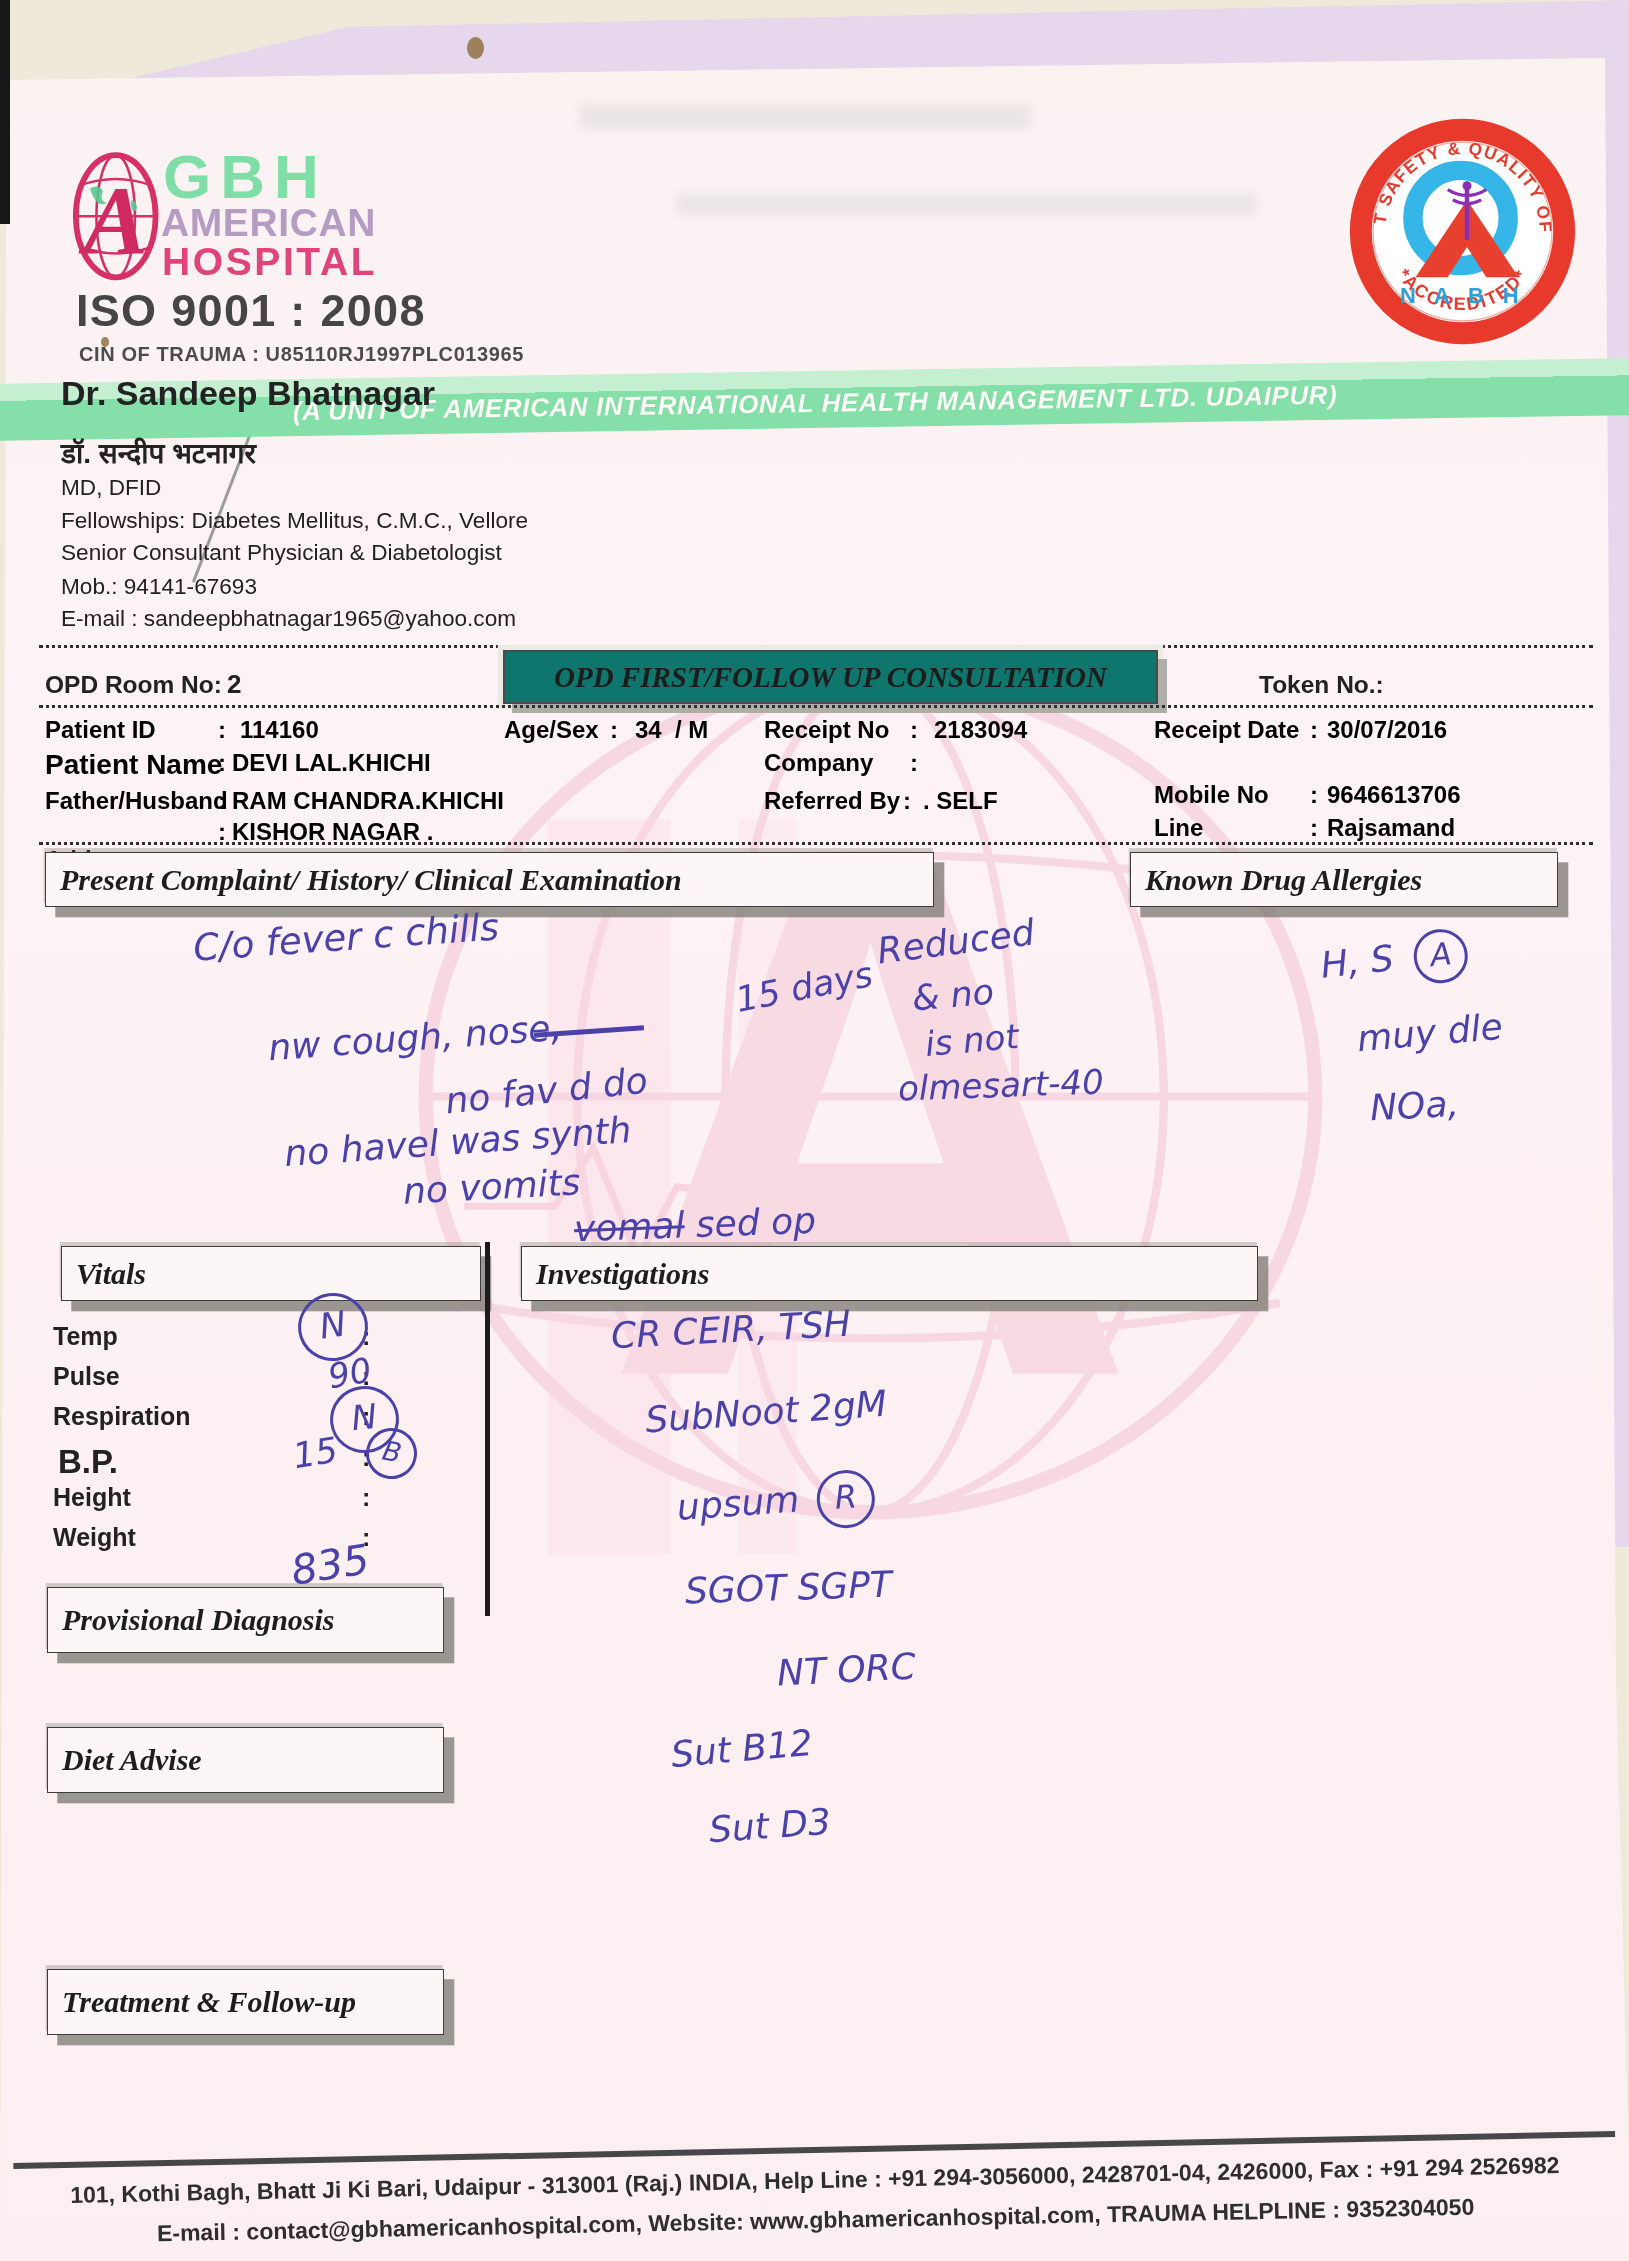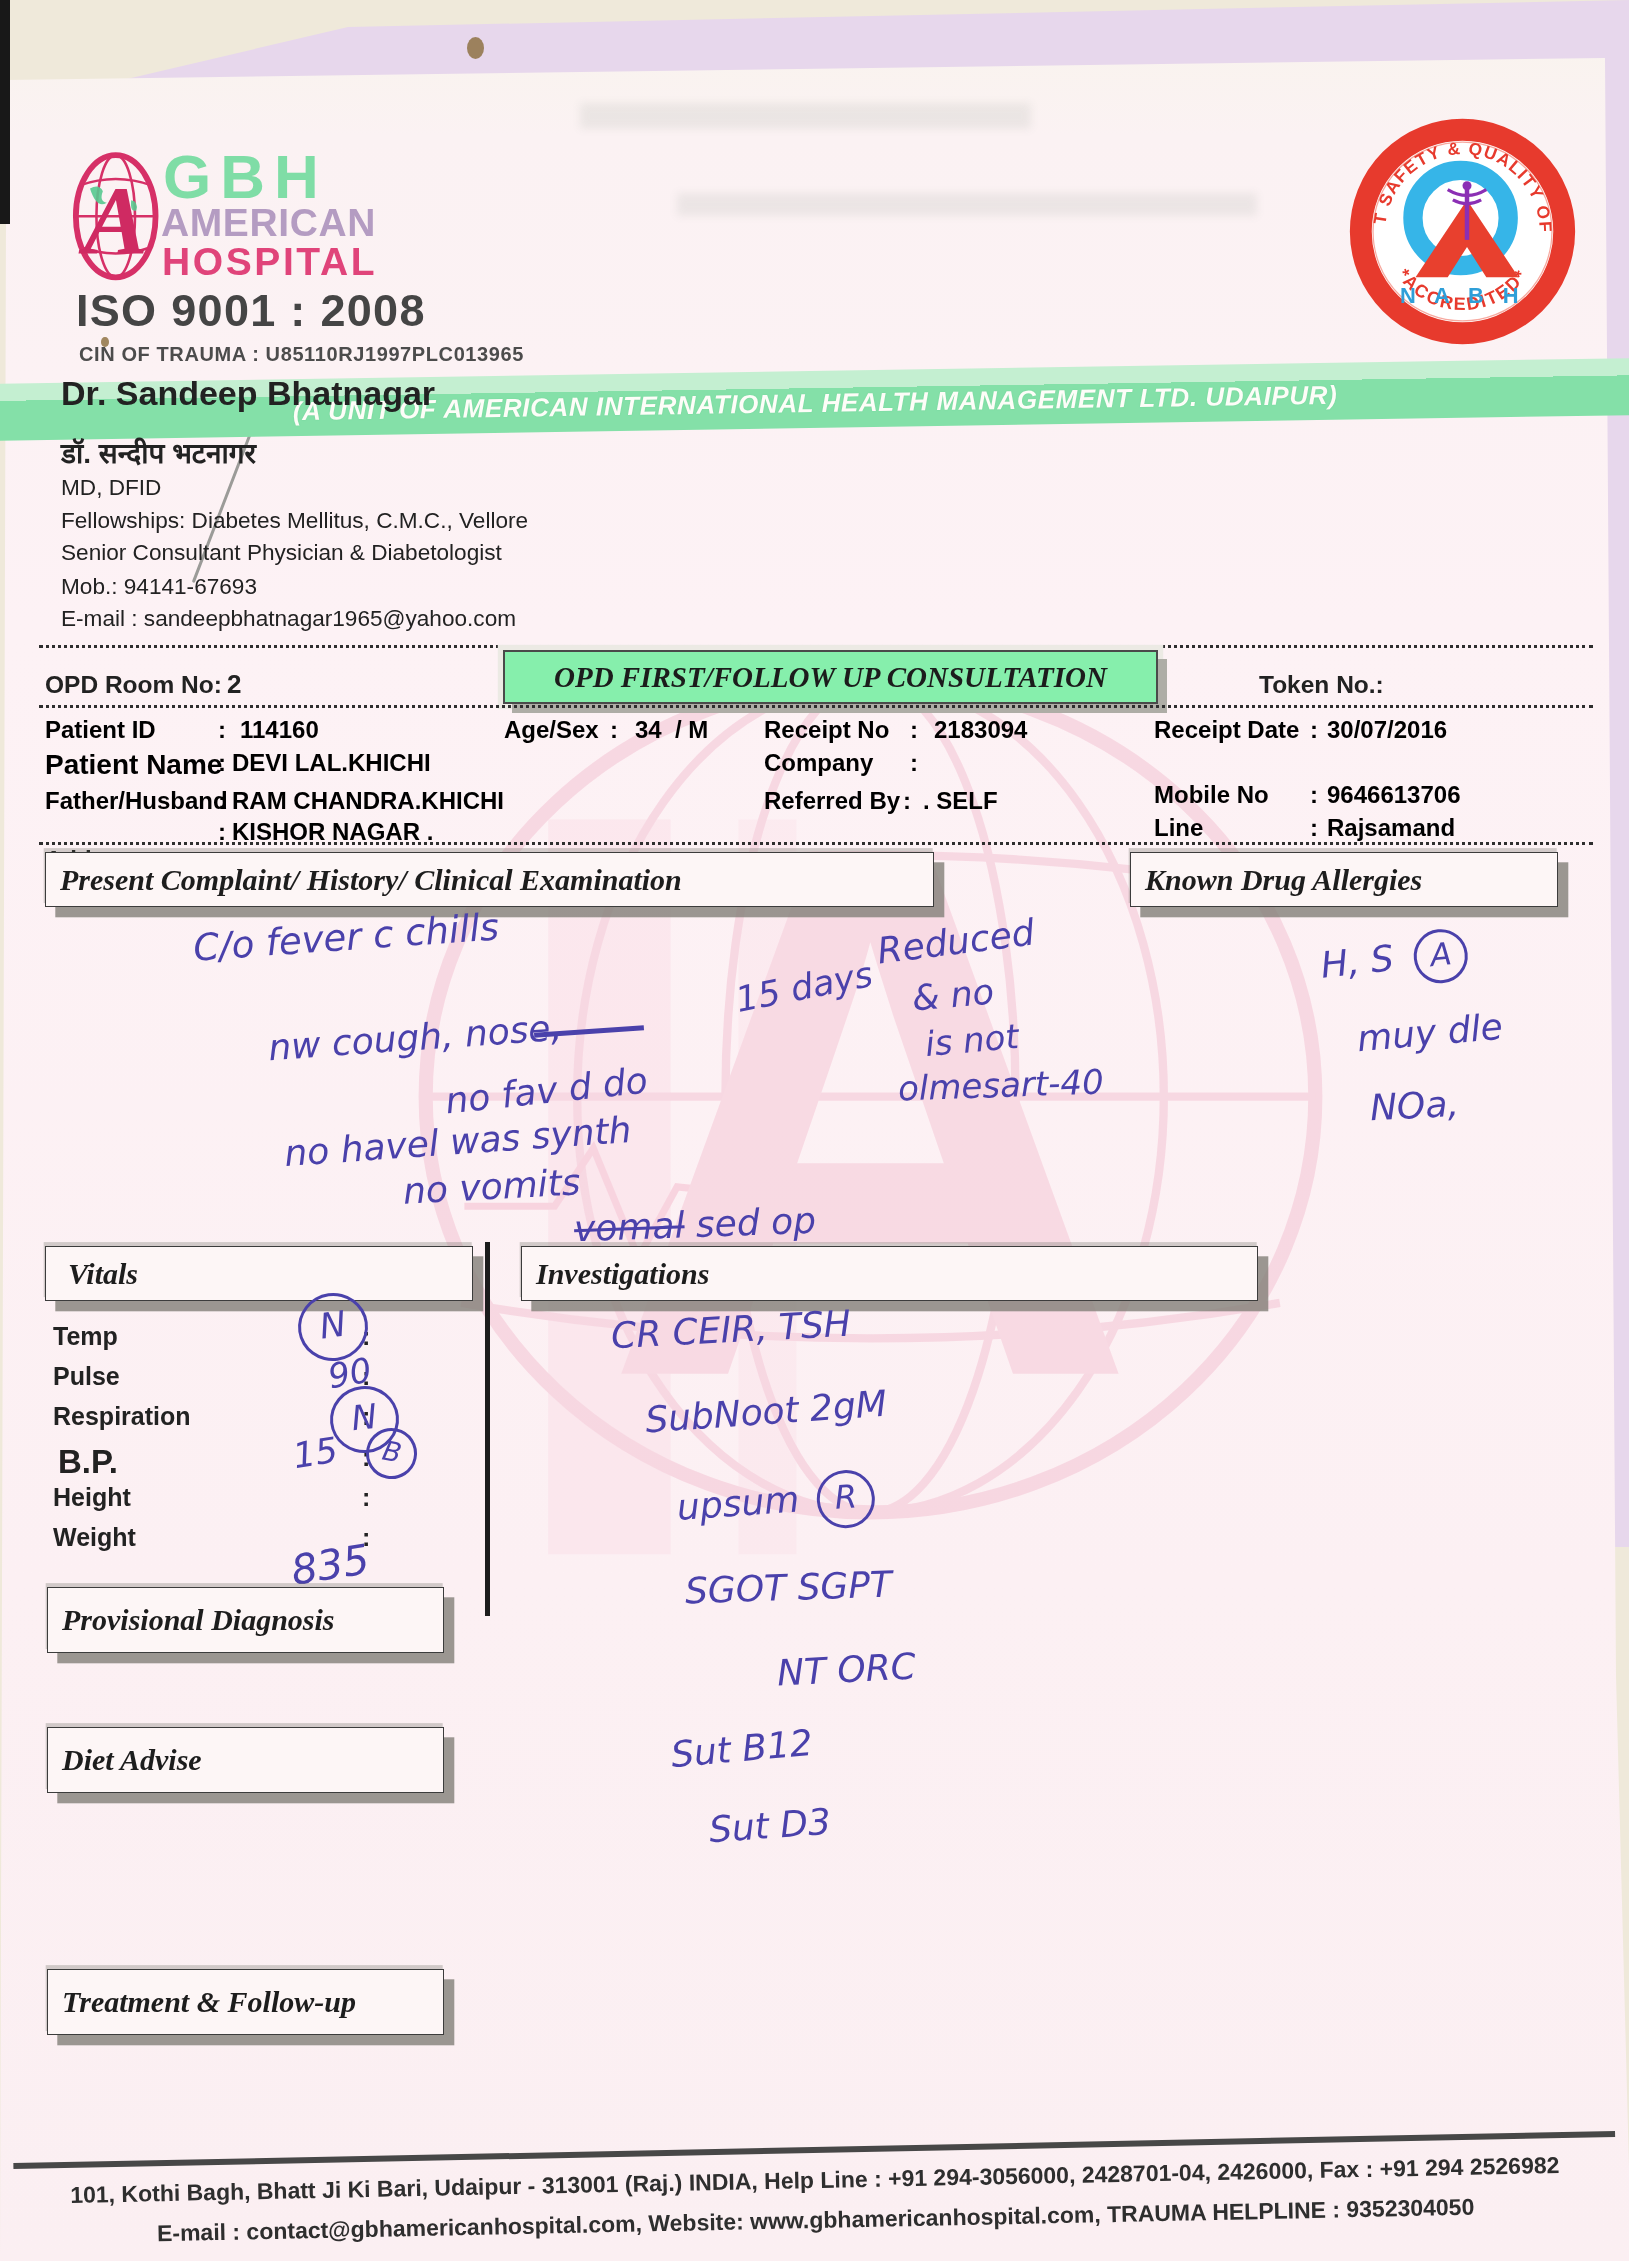--- a/index.html
+++ b/index.html
@@ -114,21 +114,21 @@
 <div class="abs doc-line" style="left:61px;top:475px;font-size:22.6px;">MD, DFID</div>
 <div class="abs doc-line" style="left:61px;top:508px;font-size:22.6px;">Fellowships: Diabetes Mellitus, C.M.C., Vellore</div>
 <div class="abs doc-line" style="left:61px;top:540px;font-size:22.6px;">Senior Consultant Physician &amp; Diabetologist</div>
 <div class="abs doc-line" style="left:61px;top:574px;font-size:22.6px;">Mob.: 94141-67693</div>
 <div class="abs doc-line" style="left:61px;top:606px;font-size:22.6px;">E-mail : sandeepbhatnagar1965@yahoo.com</div>
 
 <div class="abs dots" style="left:39px;top:645px;width:1554px;"></div>
 
 <div class="abs b" style="left:45px;top:671px;font-size:24.5px;color:#222;">OPD Room No:</div>
 <div class="abs b" style="left:227px;top:669px;font-size:26px;color:#222;">2</div>
-<div class="abs" style="left:503px;top:650px;width:651px;height:50px;background:#86efac;border:2.6px solid #4a4a4a;box-shadow:9px 9px 0 #aeada6,0 0 0 5.2px #eceae4;">
+<div class="abs" style="left:503px;top:650px;width:651px;height:50px;background:#0f766e;border:2.6px solid #4a4a4a;box-shadow:9px 9px 0 #aeada6,0 0 0 5.2px #eceae4;">
   <div style="text-align:center;line-height:50px;font-family:'Liberation Serif',serif;font-style:italic;font-weight:700;font-size:29px;color:#1c1c1c;">OPD FIRST/FOLLOW UP CONSULTATION</div>
 </div>
 <div class="abs b" style="left:1259px;top:671px;font-size:24.5px;color:#222;">Token No.:</div>
 
 <div class="abs dots" style="left:39px;top:705px;width:1554px;"></div>
 
 <div class="abs b" style="left:45px;top:716px;font-size:24px;">Patient ID</div>
 <div class="abs b" style="left:218px;top:716px;font-size:24px;">:</div>
 <div class="abs" style="left:240px;top:716px;font-size:24px;font-weight:600;">114160</div>
 <div class="abs b" style="left:504px;top:716px;font-size:24px;">Age/Sex</div>
@@ -191,21 +191,21 @@
 <div class="abs hw" style="left:925px;top:1020px;font-size:34px;transform:rotate(-5deg);">is not</div>
 <div class="abs hw" style="left:898px;top:1065px;font-size:34px;transform:rotate(-2deg);">olmesart-40</div>
 
 <div class="abs hw" style="left:1321px;top:934px;font-size:36px;transform:rotate(-6deg);">
   <span>H, S</span>
   <span class="hw-circle" style="width:48px;height:48px;line-height:44px;font-size:31px;margin-left:9px;">A</span>
 </div>
 <div class="abs hw" style="left:1357px;top:1012px;font-size:36px;transform:rotate(-5deg);">muy dle</div>
 <div class="abs hw" style="left:1370px;top:1085px;font-size:36px;transform:rotate(-3deg);">NOa,</div>
 
-<div class="abs sechead" style="left:45px;top:1246px;width:418px;height:53px;font-size:30px;line-height:53px;padding-left:8px;">
+<div class="abs sechead" style="left:61px;top:1246px;width:418px;height:53px;font-size:30px;line-height:53px;">
   <span>Vitals</span>
 </div>
 <div class="abs" style="left:485px;top:1242px;width:5.2px;height:374px;background:#1c1c1c;"></div>
 <div class="abs sechead" style="left:521px;top:1246px;width:735px;height:53px;font-size:30px;line-height:53px;">
   <span>Investigations</span>
 </div>
 
 <div class="abs vlabel" style="left:53px;top:1322px;font-size:25px;">Temp</div>
 <div class="abs vlabel" style="left:362px;top:1322px;font-size:25px;">:</div>
 <div class="abs vlabel" style="left:53px;top:1362px;font-size:25px;">Pulse</div>

